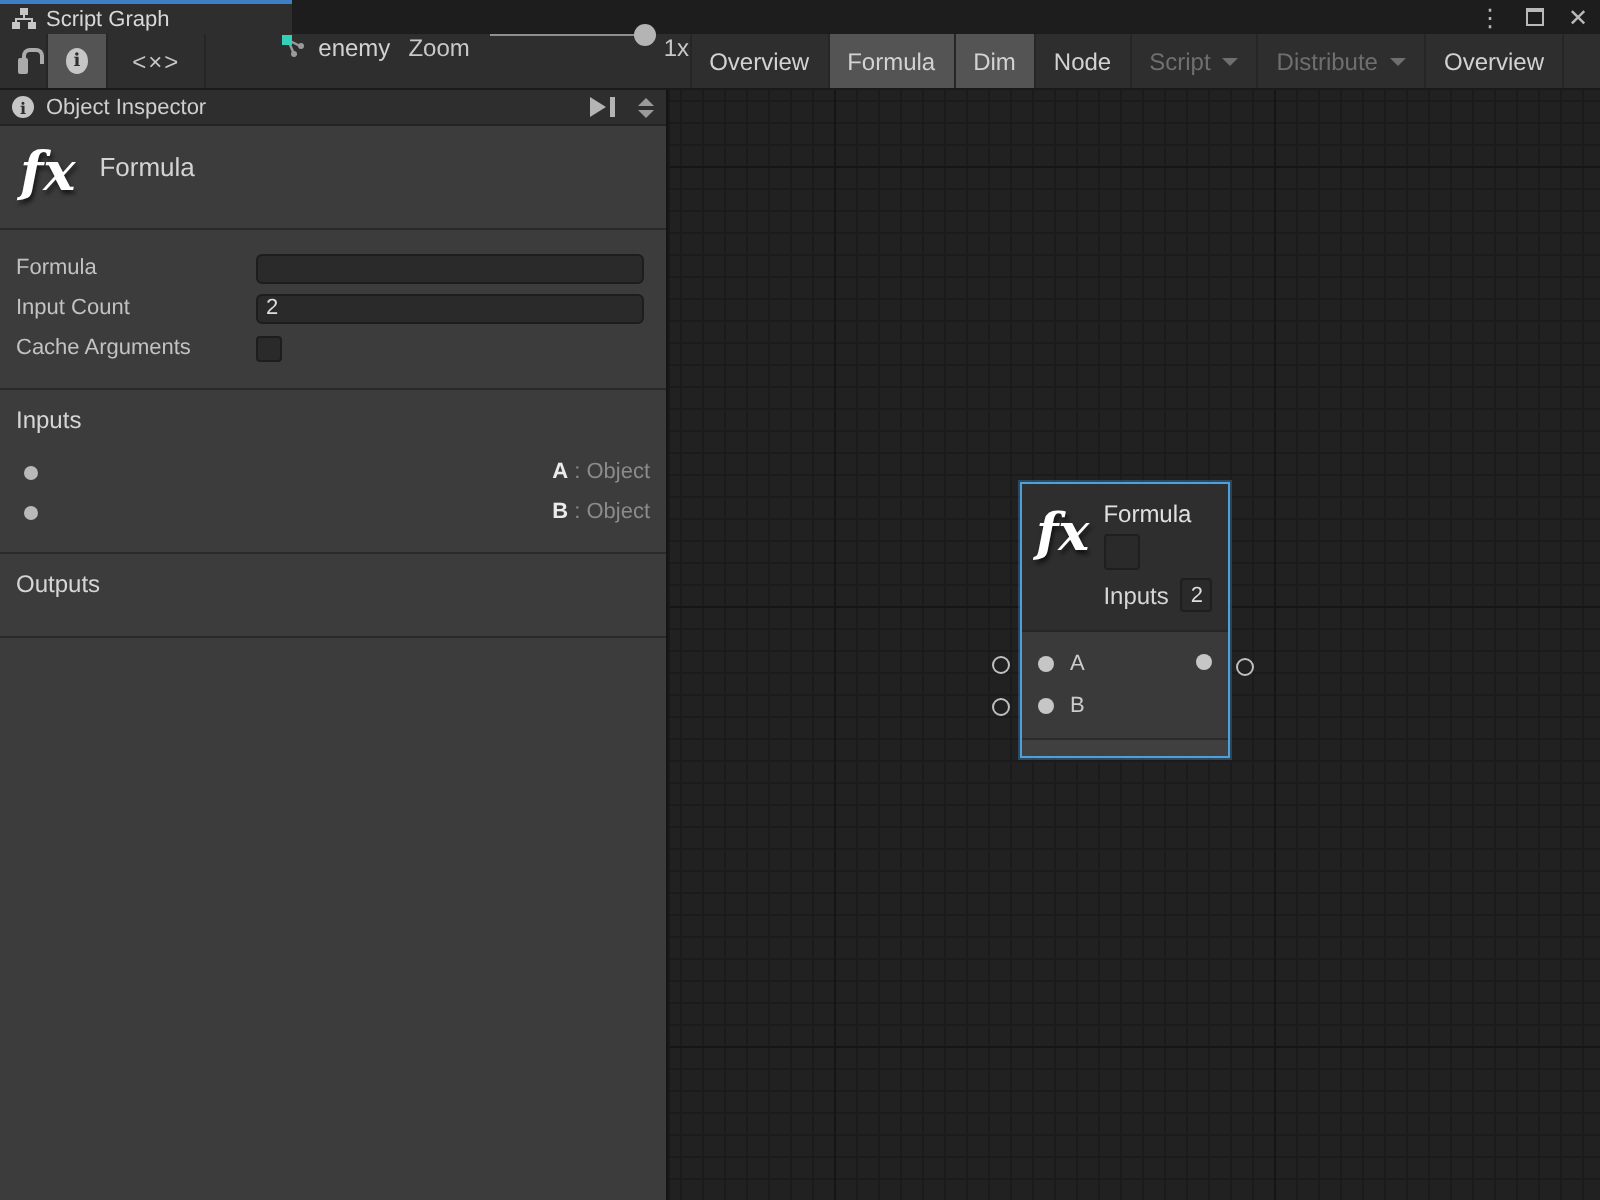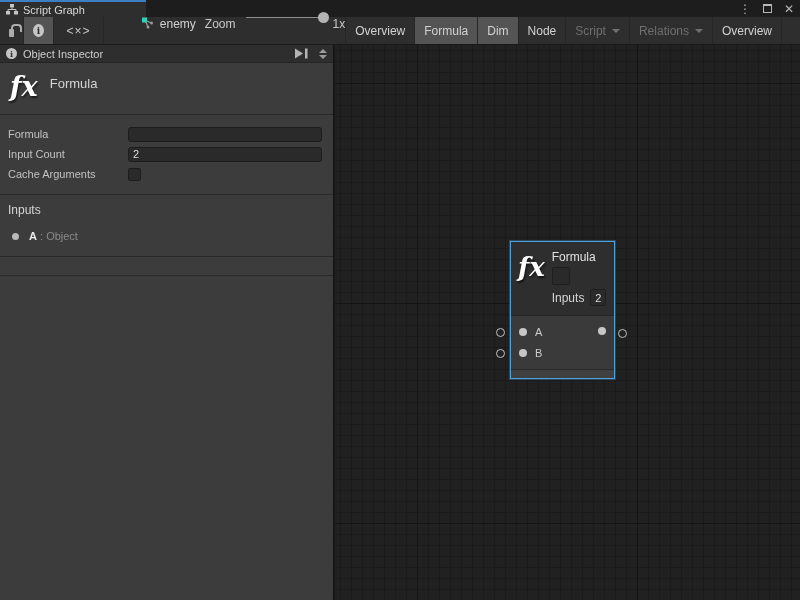--- a/index.html
+++ b/index.html
@@ -65,21 +65,21 @@
   .finput { width:194px; height:15px; background:#2a2a2a; border:1px solid #1d1d1d; border-radius:3px;
             color:#dddddd; font-size:11px; padding:0 4px; font-family:"Liberation Sans", sans-serif; outline:none; }
   .fcheck { width:13px; height:13px; background:#2a2a2a; border:1px solid #1d1d1d; border-radius:2px; }
 
   .warnbox { margin:6px 4px; border:1px solid #5a5a5a; background:#343434; display:flex; align-items:center;
              gap:10px; padding:4px 8px; height:34px; }
   .warntext { color:#b2b2b2; }
 
   .section { border-bottom:1px solid #2a2a2a; padding:8px 8px 10px 8px; }
   .sec-title { color:#d6d6d6; font-size:12px; margin-bottom:9px; }
-  .port-row { display:flex; align-items:center; gap:10px; padding:4px 0 4px 4px; }
+  .port-row { display:flex; align-items:center; gap:10px; padding:4px 0 4px 4px;justify-content:space-between; }
   .pdot { width:7px; height:7px; border-radius:50%; background:#b9b9b9; }
   .pname { color:#eceaea; font-weight:bold; }
   .ptype { color:#8b8b8b; }
 
   
   .canvas { position:absolute; left:335px; top:45px; width:465px; height:555px;
             background-color:#212121;
             background-image:
               linear-gradient(#151515 1px, transparent 1px),
               linear-gradient(90deg, #151515 1px, transparent 1px),
@@ -171,21 +171,21 @@
           <span>Dim</span>
         </div>
       <div class="tbtn">
           <span>Node</span>
         </div>
       <div class="tbtn disabled">
         <span>Script</span>
           <span class="caret"></span>
       </div>
       <div class="tbtn disabled">
-        <span>Relations</span>
+        <span>Distribute</span>
           <span class="caret"></span>
       </div>
       <div class="tbtn">
           <span>Overview</span>
         </div>
       <div class="tbtn"></div>
     </div>
   </div>
 
   <div class="inspector">
@@ -222,23 +222,28 @@
       </div>
     </div>
 
 
     <div class="section">
       <div class="sec-title">Inputs</div>
       <div class="port-row">
         <span class="pdot"></span>
         <span><span class="pname">A</span> <span class="ptype">: Object</span></span>
       </div>
+      <div class="port-row">
+        <span class="pdot"></span>
+        <span><span class="pname">B</span> <span class="ptype">: Object</span></span>
+      </div>
     </div>
 
     <div class="section">
+      <div class="sec-title">Outputs</div>
     </div>
   </div>
 
   <div class="canvas">
 
     <span class="ext-circle ext-l1"></span>
     <span class="ext-circle ext-l2"></span>
     <span class="ext-circle ext-r1"></span>
 
     <div class="node">

